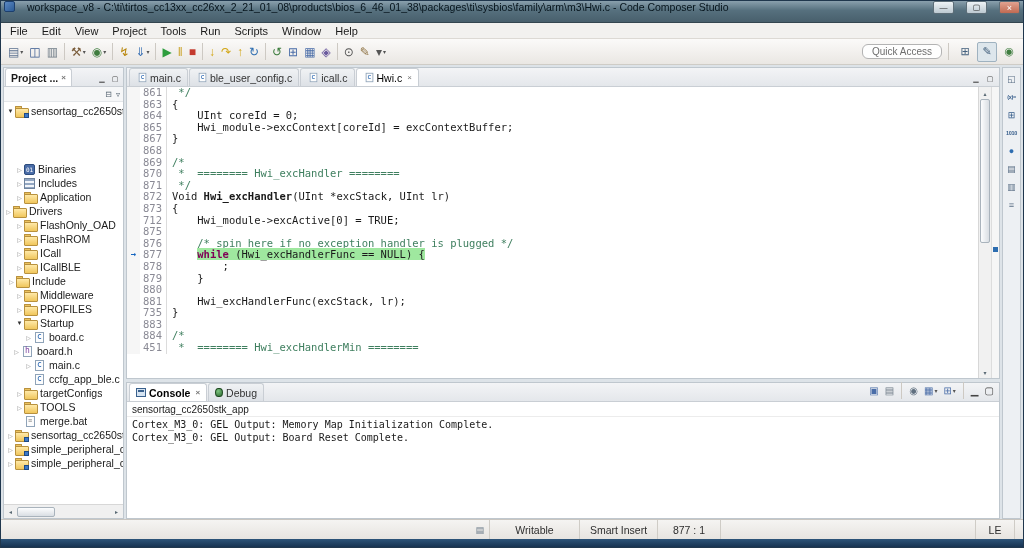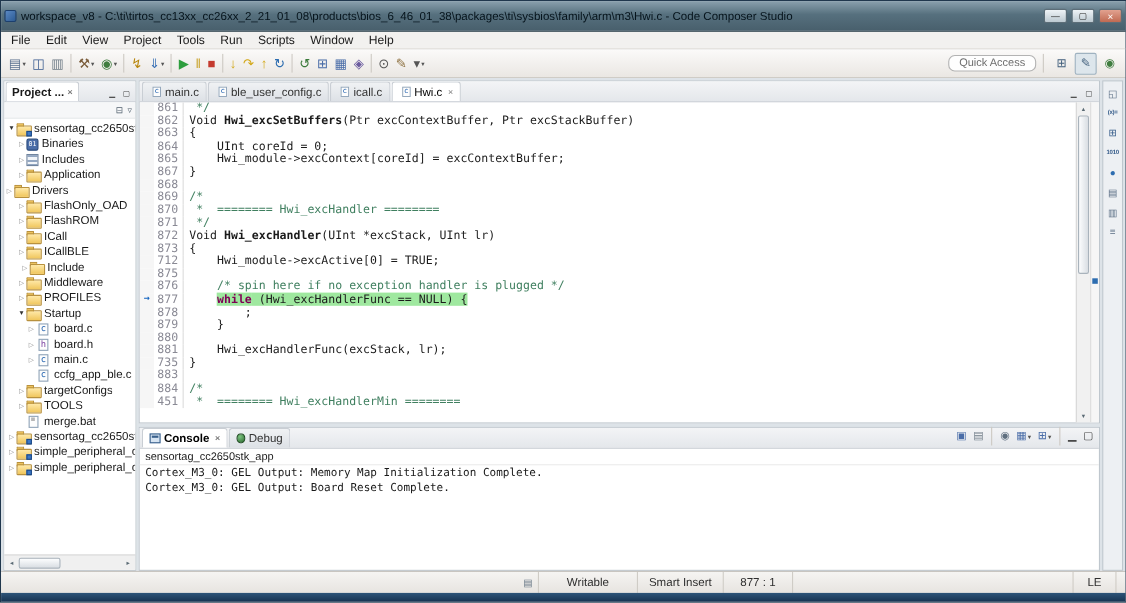--- a/index.html
+++ b/index.html
@@ -1,19 +1,19 @@
 <!DOCTYPE html>
 <html style="--comment: #3F7F5F; --keyword: #7F0055; --debug-line-highlight: #9FE89F;"><head>
 <meta charset="utf-8">
 <style>
 *{box-sizing:border-box;margin:0;padding:0}
 html,body{width:1024px;height:548px;overflow:hidden}
 body{font-family:"Liberation Sans",sans-serif;font-size:11px;color:#1a1a1a;background:#9aa7b0}
 .window{width:1024px;height:548px;display:flex;flex-direction:column;border:1px solid #20374d;background:#e9edf0}
-.titlebar{height:28px;flex:none;display:flex;align-items:center;gap:4px;padding:0 3px;background:linear-gradient(180deg,#8aa0ad,#56707e 45%,#485f6c);border-bottom:1px solid #33454f}
+.titlebar{height:22px;flex:none;display:flex;gap:12px;padding:0 3px;background:linear-gradient(180deg,#8aa0ad,#56707e 45%,#485f6c);border-bottom:1px solid #33454f}
 .app-icon{width:11px;height:11px;flex:none;border-radius:2px;background:linear-gradient(135deg,#5b89c4,#2c5b95);border:1px solid #1c3f6e}
 .title-text{flex:1;font-size:10.5px;color:#06141c;white-space:nowrap;overflow:hidden}
 .win-btn{width:21px;height:13px;flex:none;display:flex;align-items:center;justify-content:center;font-size:8px;color:#222;background:linear-gradient(#eef3f6,#bcc9d1);border:1px solid #5d6e78;border-radius:2px}
 .win-btn.close{background:linear-gradient(#e2a290,#c06a52);color:#fff;font-size:9px}
 .menubar{height:16px;flex:none;display:flex;align-items:center;background:#f2f1ef;border-bottom:1px solid #dcd9d4;padding-left:2px}
 .menu-item{padding:1px 7px;font-size:11px}
 .toolbar{height:26px;flex:none;display:flex;align-items:center;background:linear-gradient(#fbfaf9,#eae7e3);border-bottom:1px solid #cfccc6;padding:0 4px}
 .tb-icons{display:flex;align-items:center;min-width:0;overflow:hidden}
 .tb-btn{height:21px;display:inline-flex;align-items:center;justify-content:center;padding:0 3px;border-radius:2px}
 .tb-glyph{font-size:12px;line-height:1}
@@ -241,21 +241,21 @@
         <span class="px-btn">▿</span>
       </div>
       <div class="tree">
           <div class="tree-row" style="padding-left: 2px;">
             <span class="arrow exp">▼</span>
             <span class="ico ico-folder ico-project">
               <span class="pdeco"></span>
             </span>
             <span class="tree-label">sensortag_cc2650stk</span>
           </div>
-          <div class="tree-row" style="padding-left: 11px;">
+          <div class="tree-row" style="padding-left: 11px; margin-top: 44px;">
             <span class="arrow">▷</span>
             <span class="ico ico-binaries"></span>
             <span class="tree-label">Binaries</span>
           </div>
           <div class="tree-row" style="padding-left: 11px;">
             <span class="arrow">▷</span>
             <span class="ico ico-includes"></span>
             <span class="tree-label">Includes</span>
           </div>
           <div class="tree-row" style="padding-left: 11px;">
@@ -281,21 +281,21 @@
           <div class="tree-row" style="padding-left: 11px;">
             <span class="arrow">▷</span>
             <span class="ico ico-folder"></span>
             <span class="tree-label">ICall</span>
           </div>
           <div class="tree-row" style="padding-left: 11px;">
             <span class="arrow">▷</span>
             <span class="ico ico-folder"></span>
             <span class="tree-label">ICallBLE</span>
           </div>
-          <div class="tree-row" style="padding-left: 14px;">
+          <div class="tree-row" style="padding-left: 3px;">
             <span class="arrow">▷</span>
             <span class="ico ico-folder"></span>
             <span class="tree-label">Include</span>
           </div>
           <div class="tree-row" style="padding-left: 11px;">
             <span class="arrow">▷</span>
             <span class="ico ico-folder"></span>
             <span class="tree-label">Middleware</span>
           </div>
           <div class="tree-row" style="padding-left: 11px;">
@@ -306,21 +306,21 @@
           <div class="tree-row" style="padding-left: 11px;">
             <span class="arrow exp">▼</span>
             <span class="ico ico-folder"></span>
             <span class="tree-label">Startup</span>
           </div>
           <div class="tree-row" style="padding-left: 20px;">
             <span class="arrow">▷</span>
             <span class="ico ico-cfile"></span>
             <span class="tree-label">board.c</span>
           </div>
-          <div class="tree-row" style="padding-left: 20px;">
+          <div class="tree-row" style="padding-left: 8px;">
             <span class="arrow">▷</span>
             <span class="ico ico-hfile"></span>
             <span class="tree-label">board.h</span>
           </div>
           <div class="tree-row" style="padding-left: 20px;">
             <span class="arrow">▷</span>
             <span class="ico ico-cfile"></span>
             <span class="tree-label">main.c</span>
           </div>
           <div class="tree-row" style="padding-left: 20px;">
@@ -397,21 +397,20 @@
               </span>
             </span>
           <span class="etab-btns">
             <span class="panel-btn">▁</span>
             <span class="panel-btn">▢</span>
           </span>
         </div>
         <div class="code-wrap">
           <div class="code-area">
               <div class="code-row"><span class="ann"></span><span class="lnum">861</span><span class="lcode"><span class="seg cmt"> */</span></span></div>
-              <div class="code-row"><span class="ann"></span><span class="lnum">862</span><span class="lcode"><span class="seg p">Void </span><span class="seg fn">Hwi_excSetBuffers</span><span class="seg p">(Ptr excContextBuffer, Ptr excStackBuffer)</span></span></div>
               <div class="code-row"><span class="ann"></span><span class="lnum">863</span><span class="lcode"><span class="seg p">{</span></span></div>
               <div class="code-row"><span class="ann"></span><span class="lnum">864</span><span class="lcode"><span class="seg p">    UInt coreId = 0;</span></span></div>
               <div class="code-row"><span class="ann"></span><span class="lnum">865</span><span class="lcode"><span class="seg p">    Hwi_module-&gt;excContext[coreId] = excContextBuffer;</span></span></div>
               <div class="code-row"><span class="ann"></span><span class="lnum">867</span><span class="lcode"><span class="seg p">}</span></span></div>
               <div class="code-row"><span class="ann"></span><span class="lnum">868</span><span class="lcode"></span></div>
               <div class="code-row"><span class="ann"></span><span class="lnum">869</span><span class="lcode"><span class="seg cmt">/*</span></span></div>
               <div class="code-row"><span class="ann"></span><span class="lnum">870</span><span class="lcode"><span class="seg cmt"> *  ======== Hwi_excHandler ========</span></span></div>
               <div class="code-row"><span class="ann"></span><span class="lnum">871</span><span class="lcode"><span class="seg cmt"> */</span></span></div>
               <div class="code-row"><span class="ann"></span><span class="lnum">872</span><span class="lcode"><span class="seg p">Void </span><span class="seg fn">Hwi_excHandler</span><span class="seg p">(UInt *excStack, UInt lr)</span></span></div>
               <div class="code-row"><span class="ann"></span><span class="lnum">873</span><span class="lcode"><span class="seg p">{</span></span></div>

